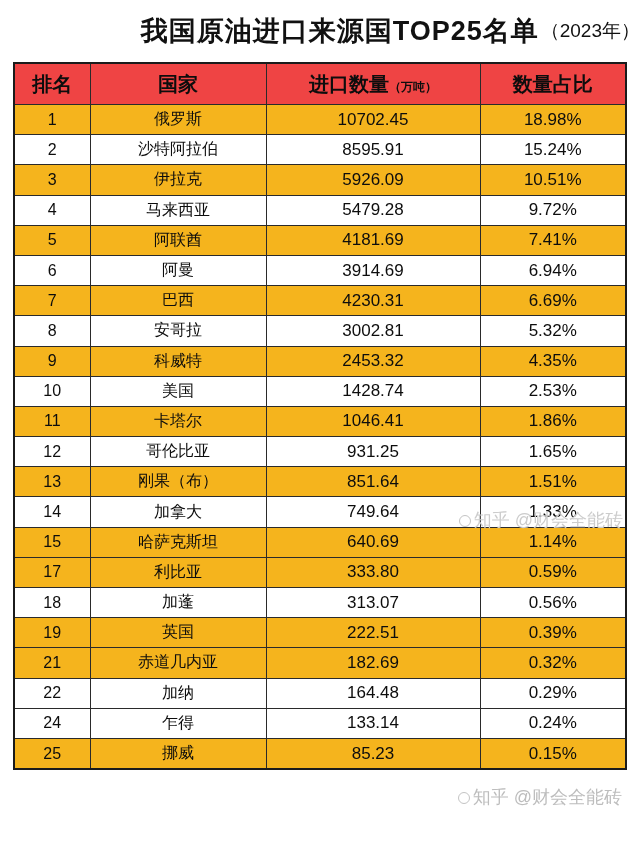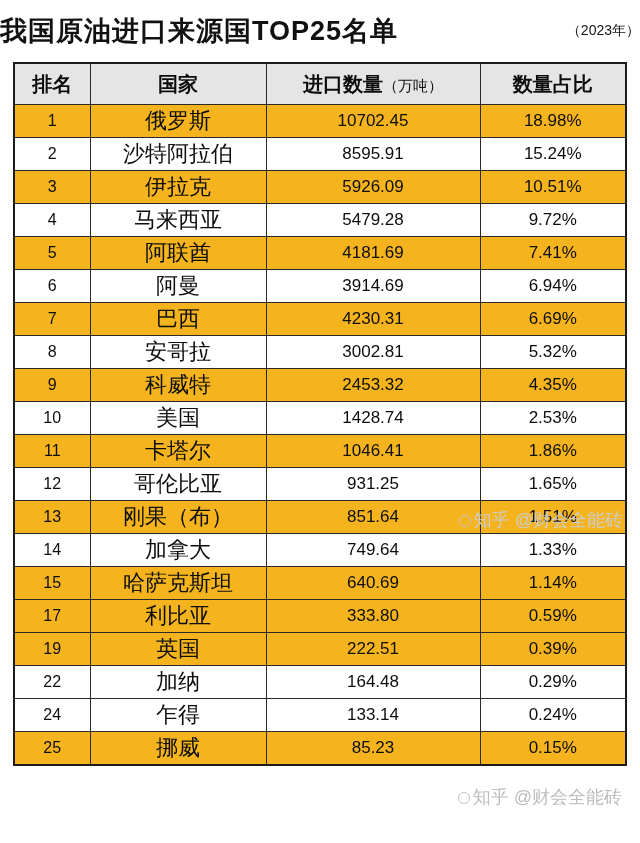--- a/index.html
+++ b/index.html
@@ -19,35 +19,35 @@
     height: 843px;
     position: relative;
     box-sizing: border-box;
     padding: 0;
   }
   
   .title-bar {
     height: 62px;
     display: flex;
     align-items: center;
-    justify-content: space-between;
+    justify-content: flex-end;
     background: #ffffff;
   }
   .title-main {
     font-size: 27px;
     font-weight: bold;
     letter-spacing: 1px;
     color: #111;
     white-space: nowrap;
   }
   .title-sub {
-    font-size: 14px;
+    font-size: 19px;
     color: #111;
     white-space: nowrap;
-    margin-left: 14px;
+    margin-left: 2px;
   }
   
   table.data {
     border-collapse: collapse;
     width: 612px;
     margin: 0 auto;
     table-layout: fixed;
     border: 2px solid #1b1b1b;
   }
   table.data col.c0 { width: 76px; }
@@ -58,35 +58,35 @@
   table.data th, table.data td {
     border: 1px solid #2a2a2a;
     text-align: center;
     vertical-align: middle;
     color: #0d0d0d;
   }
   thead th {
     height: 38px;
     font-size: 20px;
     font-weight: bold;
-    background: #e5e5e5;
+    background: #ef4444;
   }
   thead th .unit {
-    font-size: 15px;
-    font-weight: normal;
+    font-size: 12px;
+    font-weight: bold;
   }
   tbody td {
     height: 27.2px;
     font-size: 17px;
   }
   tbody td.rank {
     font-size: 16px;
   }
   tbody td.country {
-    font-size: 22px;
+    font-size: 16px;
     margin-left: 18px;
   }
   tbody tr.hl td {
     background: #f5b41d;
   }
   tbody tr.plain td {
     background: #ffffff;
   }
   
   .wm {
@@ -234,25 +234,37 @@
           <td class="country">哈萨克斯坦</td>
           <td class="amount">640.69</td>
           <td class="share">1.14%</td>
         </tr>
         <tr class="hl">
           <td class="rank">17</td>
           <td class="country">利比亚</td>
           <td class="amount">333.80</td>
           <td class="share">0.59%</td>
         </tr>
+        <tr class="plain">
+          <td class="rank">18</td>
+          <td class="country">加蓬</td>
+          <td class="amount">313.07</td>
+          <td class="share">0.56%</td>
+        </tr>
         <tr class="hl">
           <td class="rank">19</td>
           <td class="country">英国</td>
           <td class="amount">222.51</td>
           <td class="share">0.39%</td>
+        </tr>
+        <tr class="hl">
+          <td class="rank">21</td>
+          <td class="country">赤道几内亚</td>
+          <td class="amount">182.69</td>
+          <td class="share">0.32%</td>
         </tr>
         <tr class="plain">
           <td class="rank">22</td>
           <td class="country">加纳</td>
           <td class="amount">164.48</td>
           <td class="share">0.29%</td>
         </tr>
         <tr class="plain">
           <td class="rank">24</td>
           <td class="country">乍得</td>

